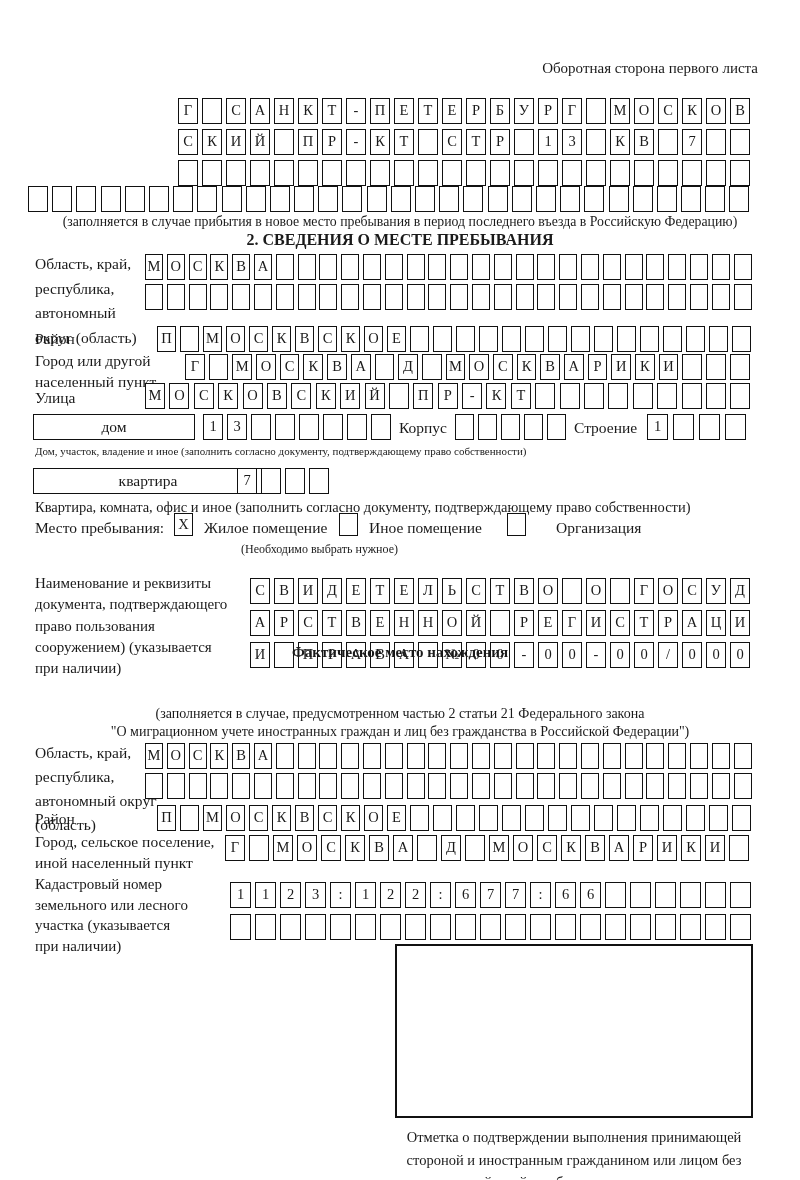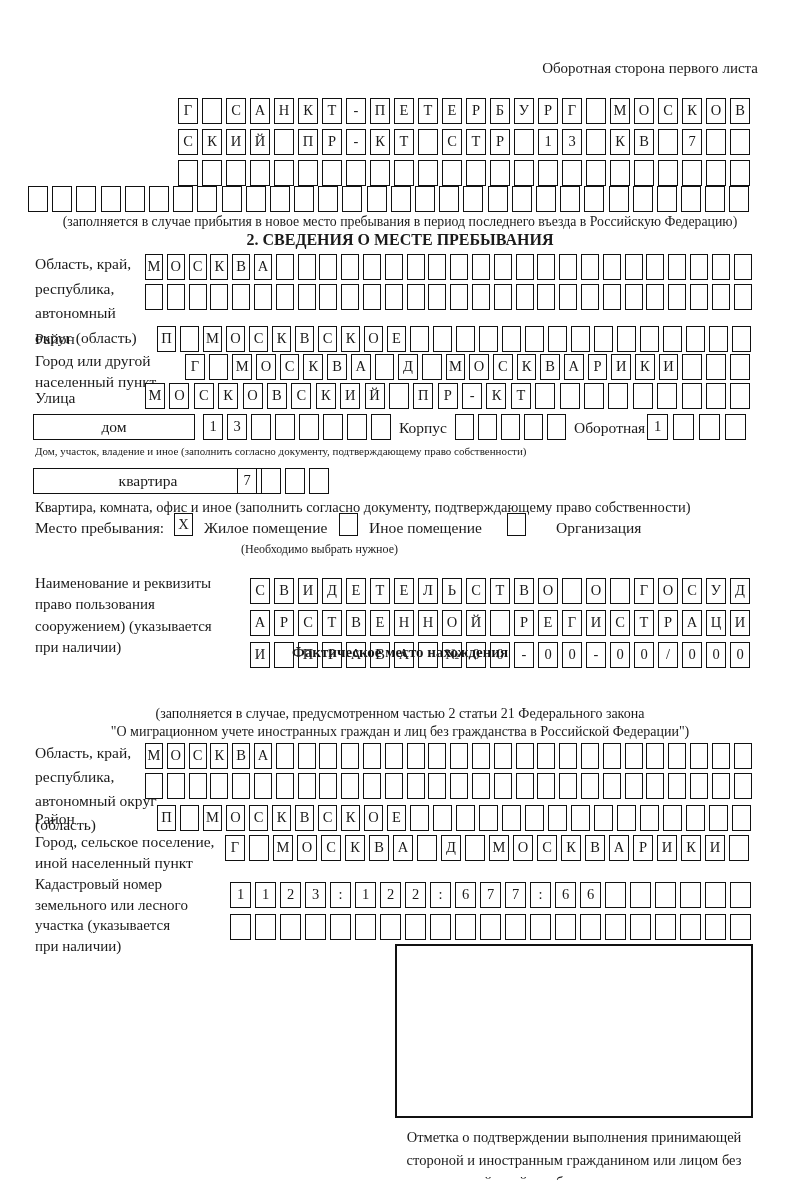--- a/index.html
+++ b/index.html
@@ -337,21 +337,21 @@
       <span class="cell"></span>
     </div>
   <div class="abs lbl" style="left:399px;top:380px;">Корпус</div>
   <div class="grid" style="left:455px;top:378px;--cw:19px;--gap:4px;">
       <span class="cell"></span>
       <span class="cell"></span>
       <span class="cell"></span>
       <span class="cell"></span>
       <span class="cell"></span>
     </div>
-  <div class="abs lbl" style="left:574px;top:380px;">Оборотная</div>
+  <div class="abs lbl" style="left:574px;top:380px;">Строение</div>
   <div class="grid" style="left:647px;top:378px;--cw:21px;--gap:5px;">
       <span class="cell">1</span>
       <span class="cell"></span>
       <span class="cell"></span>
       <span class="cell"></span>
     </div>
   <div class="abs" style="left:35px;top:409px;font-size:11px;">Дом, участок, владение и иное (заполнить согласно документу, подтверждающему право собственности)</div>
 
   <div class="labelbox" style="left:33px;top:432px;width:230px;">квартира</div>
   <div class="grid" style="left:237px;top:432px;--cw:20px;--gap:4px;">
@@ -366,20 +366,21 @@
   <div class="checkbox" style="left:174px;top:477px;">X</div>
   <div class="abs lbl" style="left:204px;top:480px;">Жилое помещение</div>
   <div class="checkbox" style="left:339px;top:477px;"></div>
   <div class="abs lbl" style="left:369px;top:480px;">Иное помещение</div>
   <div class="checkbox" style="left:507px;top:477px;"></div>
   <div class="abs lbl" style="left:556px;top:480px;">Организация</div>
   <div class="abs" style="left:241px;top:506px;font-size:12px;">(Необходимо выбрать нужное)</div>
 
   <div class="abs multiline" style="left:35px;top:537px;font-size:15px;line-height:21.3px;">
       <div>Наименование и реквизиты</div>
+      <div>документа, подтверждающего</div>
       <div>право пользования</div>
       <div>сооружением) (указывается</div>
       <div>при наличии)</div>
     </div>
   <div class="grid" style="left:250px;top:542px;--cw:20px;--gap:4px;">
       <span class="cell">С</span>
       <span class="cell">В</span>
       <span class="cell">И</span>
       <span class="cell">Д</span>
       <span class="cell">Е</span>

